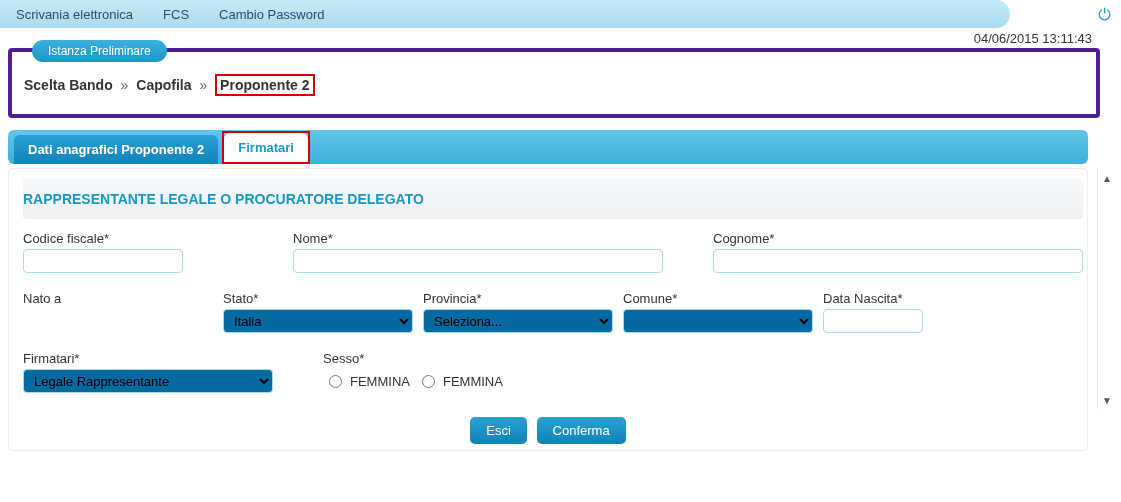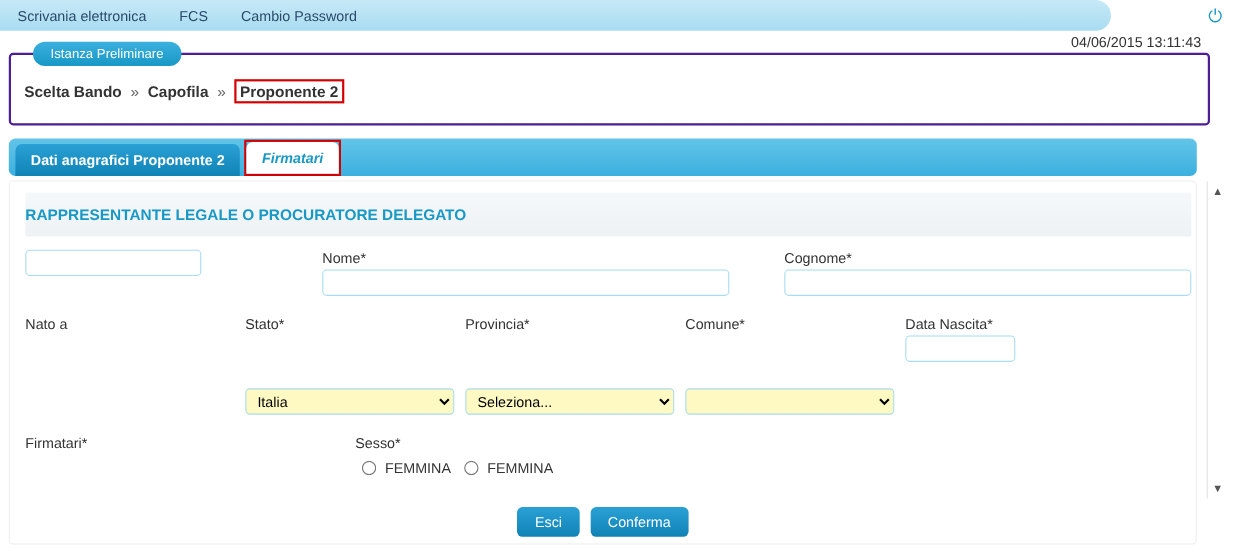--- a/index.html
+++ b/index.html
@@ -36,21 +36,21 @@
     font-size: 16px;
     cursor: pointer;
   }
   .timestamp {
     text-align: right;
     padding: 3px 16px 2px 0;
     font-size: 13px;
     width: 1108px;
   }
   .panel {
-    border: 2px solid #4c1d95;
+    border: 4px solid #4c1d95;
     border-radius: 4px;
     margin: 0 8px 12px 8px;
     position: relative;
     padding: 18px 12px 12px 12px;
     width: 1092px;
   }
   .panel-title {
     position: absolute;
     top: -12px;
     left: 20px;
@@ -93,21 +93,21 @@
     cursor: pointer;
   }
   .tab.active {
     background: #fff;
     color: #1898c5;
   }
   .tab-hl {
     border: 2px solid #d40000;
     padding: 0;
   }
-  .tab-hl .tab { margin:0;font-style:italic; }
+  .tab-hl .tab { margin:0; }
   .form-area {
     border: 1px solid #eee;
     border-radius: 4px;
     margin: 0 8px 8px 8px;
     width: 1080px;
     position: relative;
   }
   .scroll-wrap {
     display: flex;
   }
@@ -164,22 +164,21 @@
   }
   input.txt, select.sel {
     border: 1px solid #a8dcf0;
     border-radius: 4px;
     height: 24px;
     padding: 2px 6px;
     font-size: 13px;
     background: #fff;
   }
   select.sel {
-    background: #fef9c3;
-    margin-top: 48px;
+    background: #0369a1;
   }
   .radios {
     display: flex;
     align-items: center;
     gap: 6px;
     height: 24px;
     font-size: 13px;
   }
   .radios input { margin: 0 2px 0 6px;}
   .buttons {
@@ -231,20 +230,21 @@
   </span>
 </div>
 
 <div class="form-area">
   <div class="scroll-wrap">
     <div class="form-inner">
       <div class="section-head">RAPPRESENTANTE LEGALE O PROCURATORE DELEGATO</div>
 
       <div class="row">
         <div class="field" style="width:200px;">
+          <label>Codice fiscale*</label>
           <input class="txt" style="width: 160px;">
         </div>
         <div class="field" style="width:420px; margin-left:70px;">
           <label>Nome*</label>
           <input class="txt" style="width: 370px;">
         </div>
         <div class="field" style="width:370px;">
           <label>Cognome*</label>
           <input class="txt" style="width: 370px;">
         </div>
@@ -274,20 +274,23 @@
         </div>
         <div class="field" style="width:130px;">
           <label>Data Nascita*</label>
           <input class="txt" style="width: 100px;">
         </div>
       </div>
 
       <div class="row" style="margin-bottom:6px;">
         <div class="field" style="width:270px;">
           <label>Firmatari*</label>
+          <select class="sel" style="width:250px;">
+            <option>Legale Rappresentante</option>
+          </select>
         </div>
         <div class="field" style="width:300px; margin-left:30px;">
           <label>Sesso*</label>
           <div class="radios">
             <input type="radio" name="sesso" style="">
             <span>FEMMINA</span>
             <input type="radio" name="sesso" style="">
             <span>FEMMINA</span>
           </div>
         </div>

